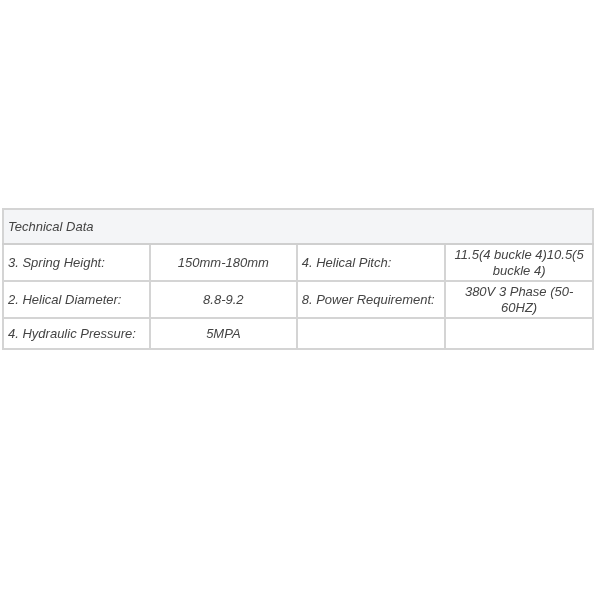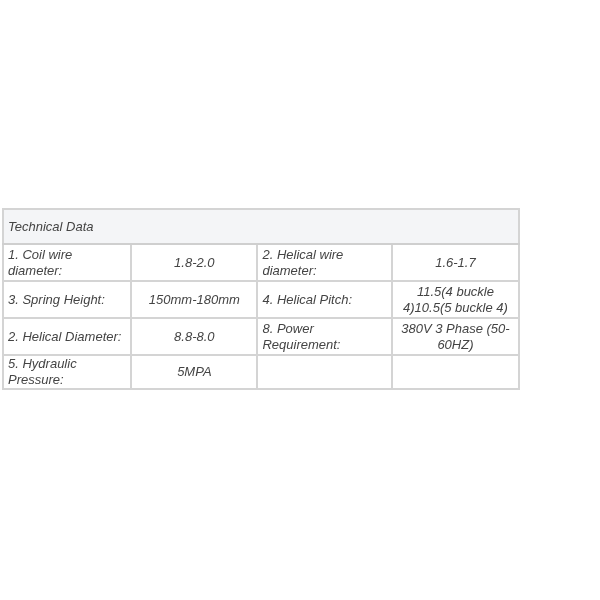--- a/index.html
+++ b/index.html
@@ -1,19 +1,19 @@
 <!DOCTYPE html>
 <html><head>
   <meta charset="utf-8">
   <style>
     html, body { margin: 0; padding: 0; background: #ffffff; }
     body { width: 600px; height: 600px; position: relative; overflow: hidden;
            font-family: "Liberation Sans", sans-serif; }
     .tech-table {
-      position: absolute; left: 2px; top: 208px; width: 518px;
+      position: absolute; left: 2px; top: 208px; width: 592px;
       border-collapse: collapse;
       border: 1px solid #222222;
       font-size: 13px; font-style: italic; color: #444444;
     }
     .tech-table td {
       border: 2px solid #d4d4d4;
       padding: 0 4px;
       vertical-align: middle;
       line-height: 16px;
     }
@@ -30,37 +30,31 @@
   </style>
 </head>
 <body>
 
 <table class="tech-table">
   <tbody>
       <tr class="header">
     <td colspan="4">Technical Data</td>
   </tr>
   <tr class="row">
-    <td class="label">1. Coil wire diameter:</td>
-    <td class="value">1.8-2.0</td>
-    <td class="label c3">2. Helical wire diameter:</td>
-    <td class="value c4">1.6-1.7</td>
-  </tr>
-  <tr class="row">
     <td class="label">3. Spring Height:</td>
     <td class="value">150mm-180mm</td>
     <td class="label c3">4. Helical Pitch:</td>
     <td class="value c4">11.5(4 buckle 4)10.5(5 buckle 4)</td>
   </tr>
   <tr class="row">
     <td class="label">2. Helical Diameter:</td>
-    <td class="value">8.8-8.0</td>
+    <td class="value">8.8-9.2</td>
     <td class="label c3">8. Power Requirement:</td>
     <td class="value c4">380V 3 Phase (50-60HZ)</td>
   </tr>
   <tr class="row last">
-    <td class="label">5. Hydraulic Pressure:</td>
+    <td class="label">4. Hydraulic Pressure:</td>
     <td class="value">5MPA</td>
     <td class="label c3"></td>
     <td class="value c4"></td>
   </tr>
 </tbody>
   </table>
 
 </body></html>

